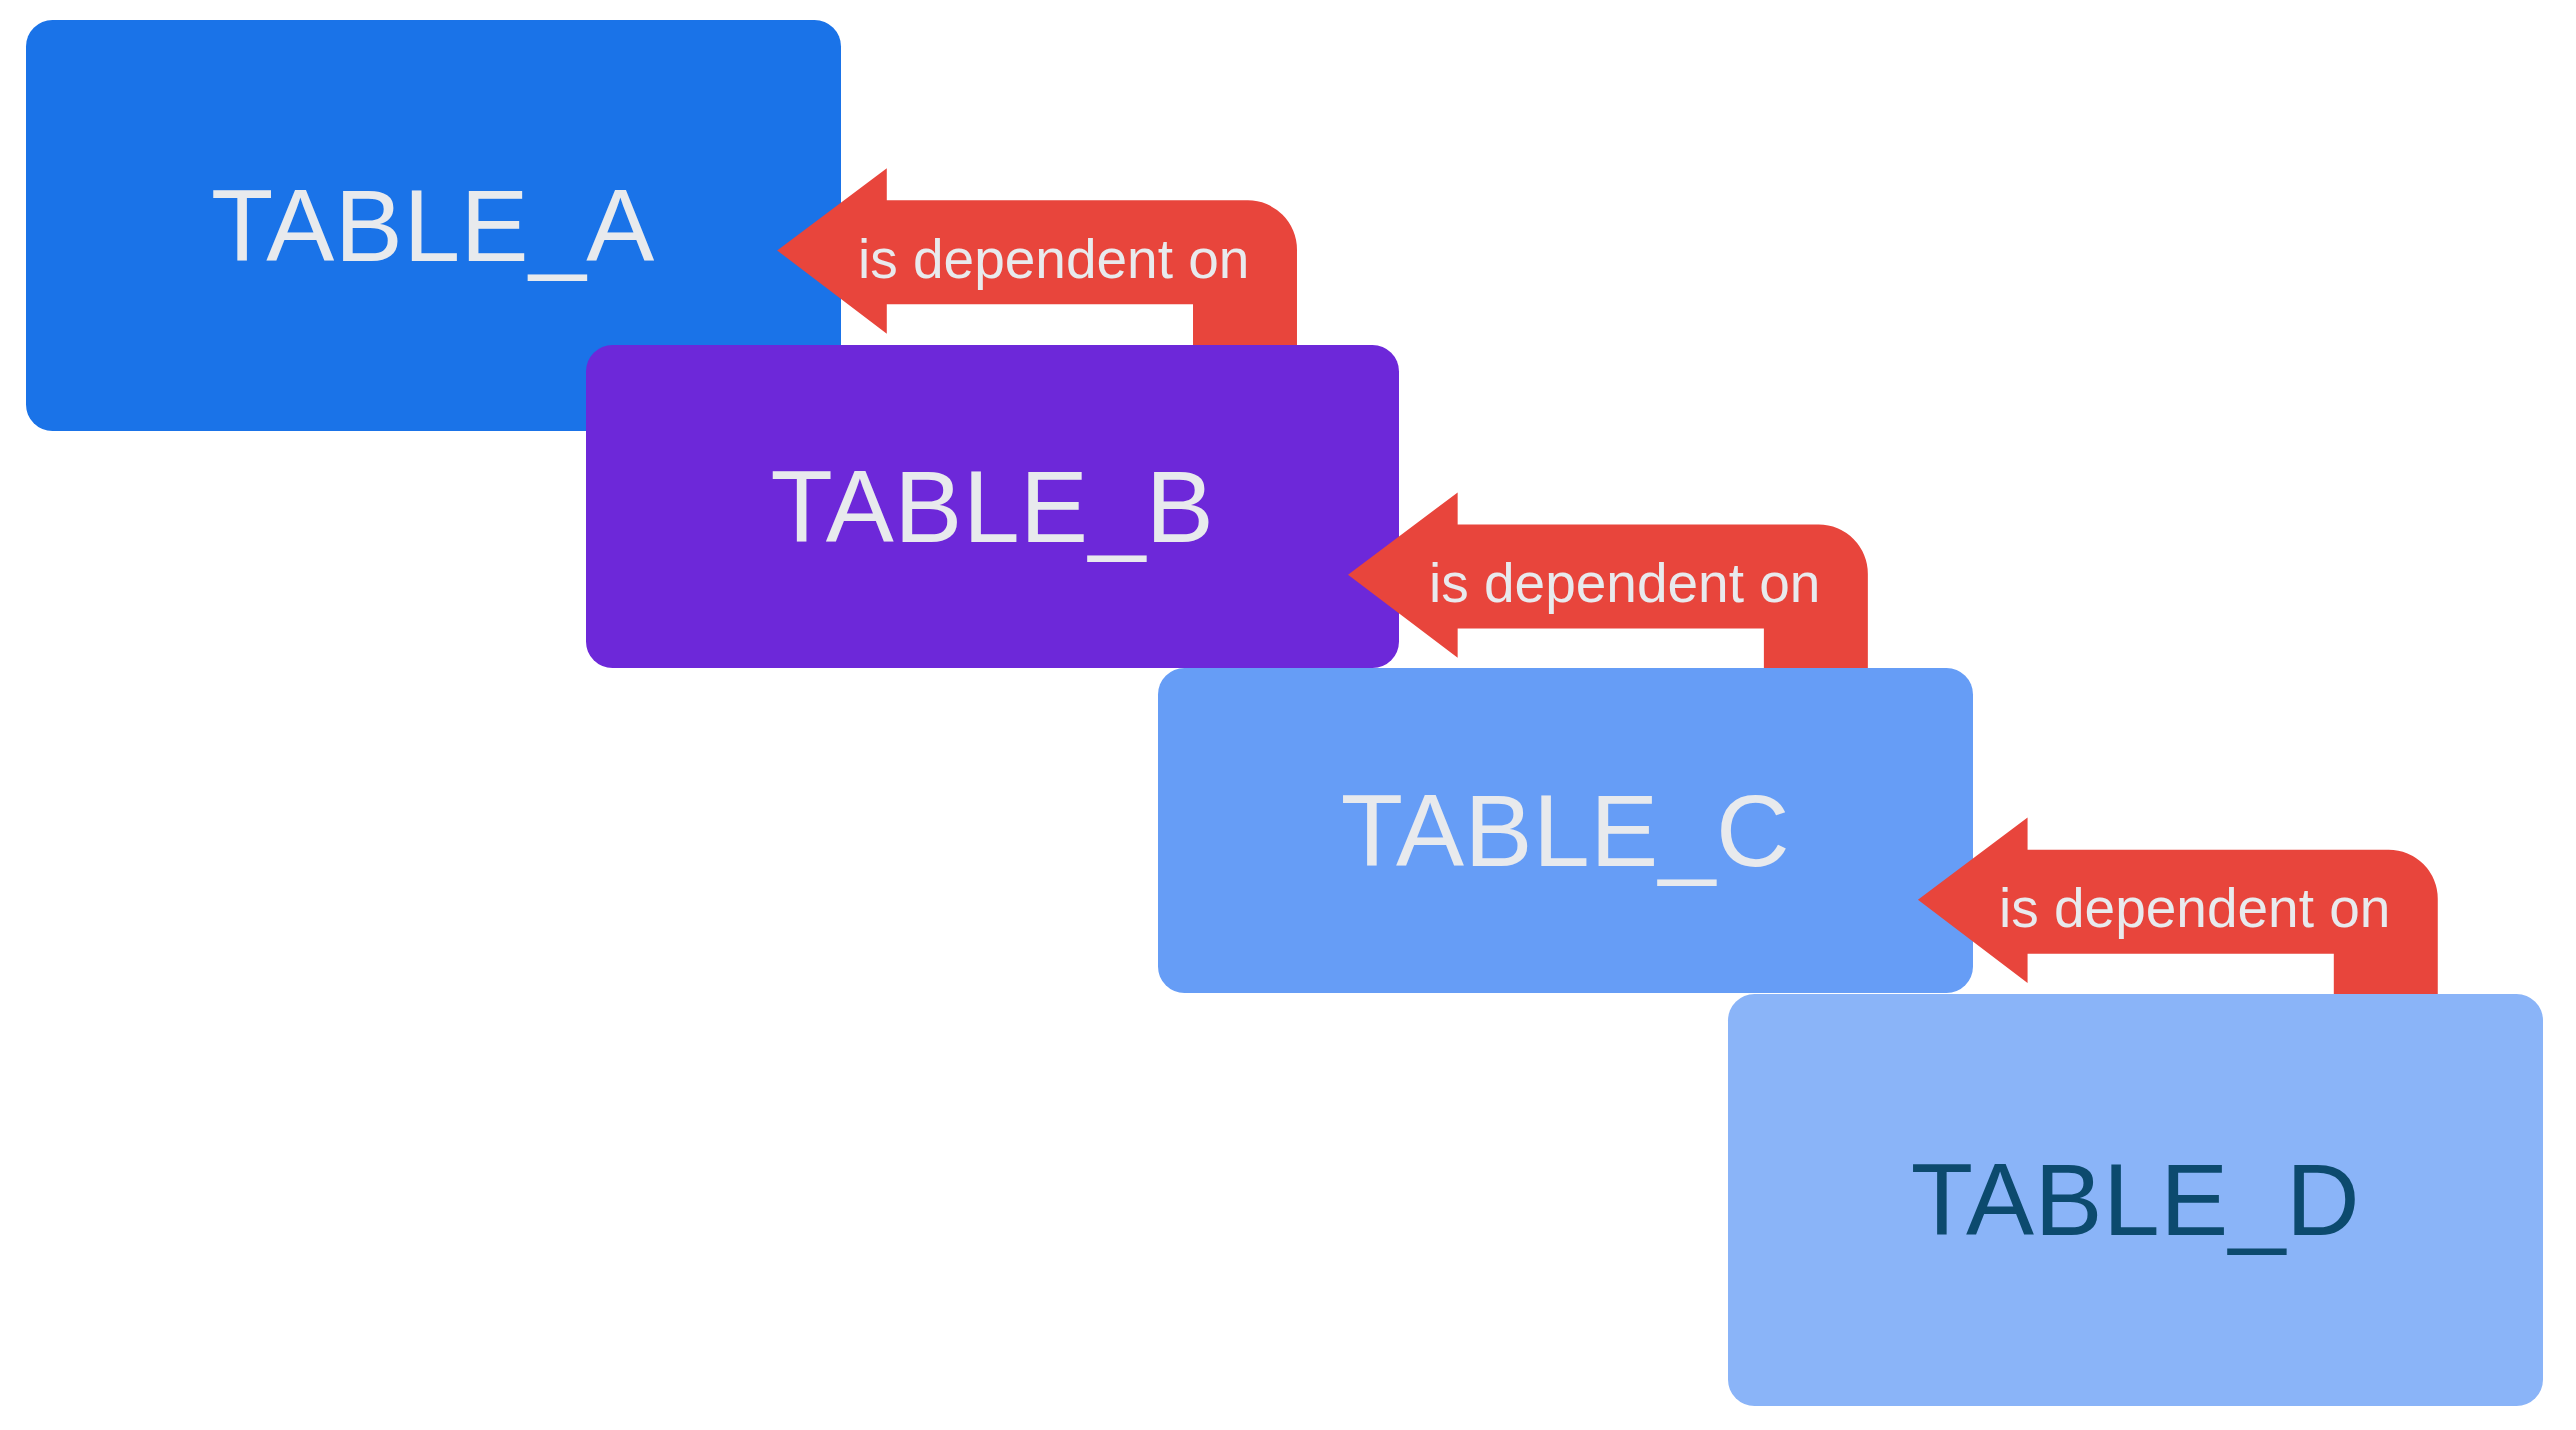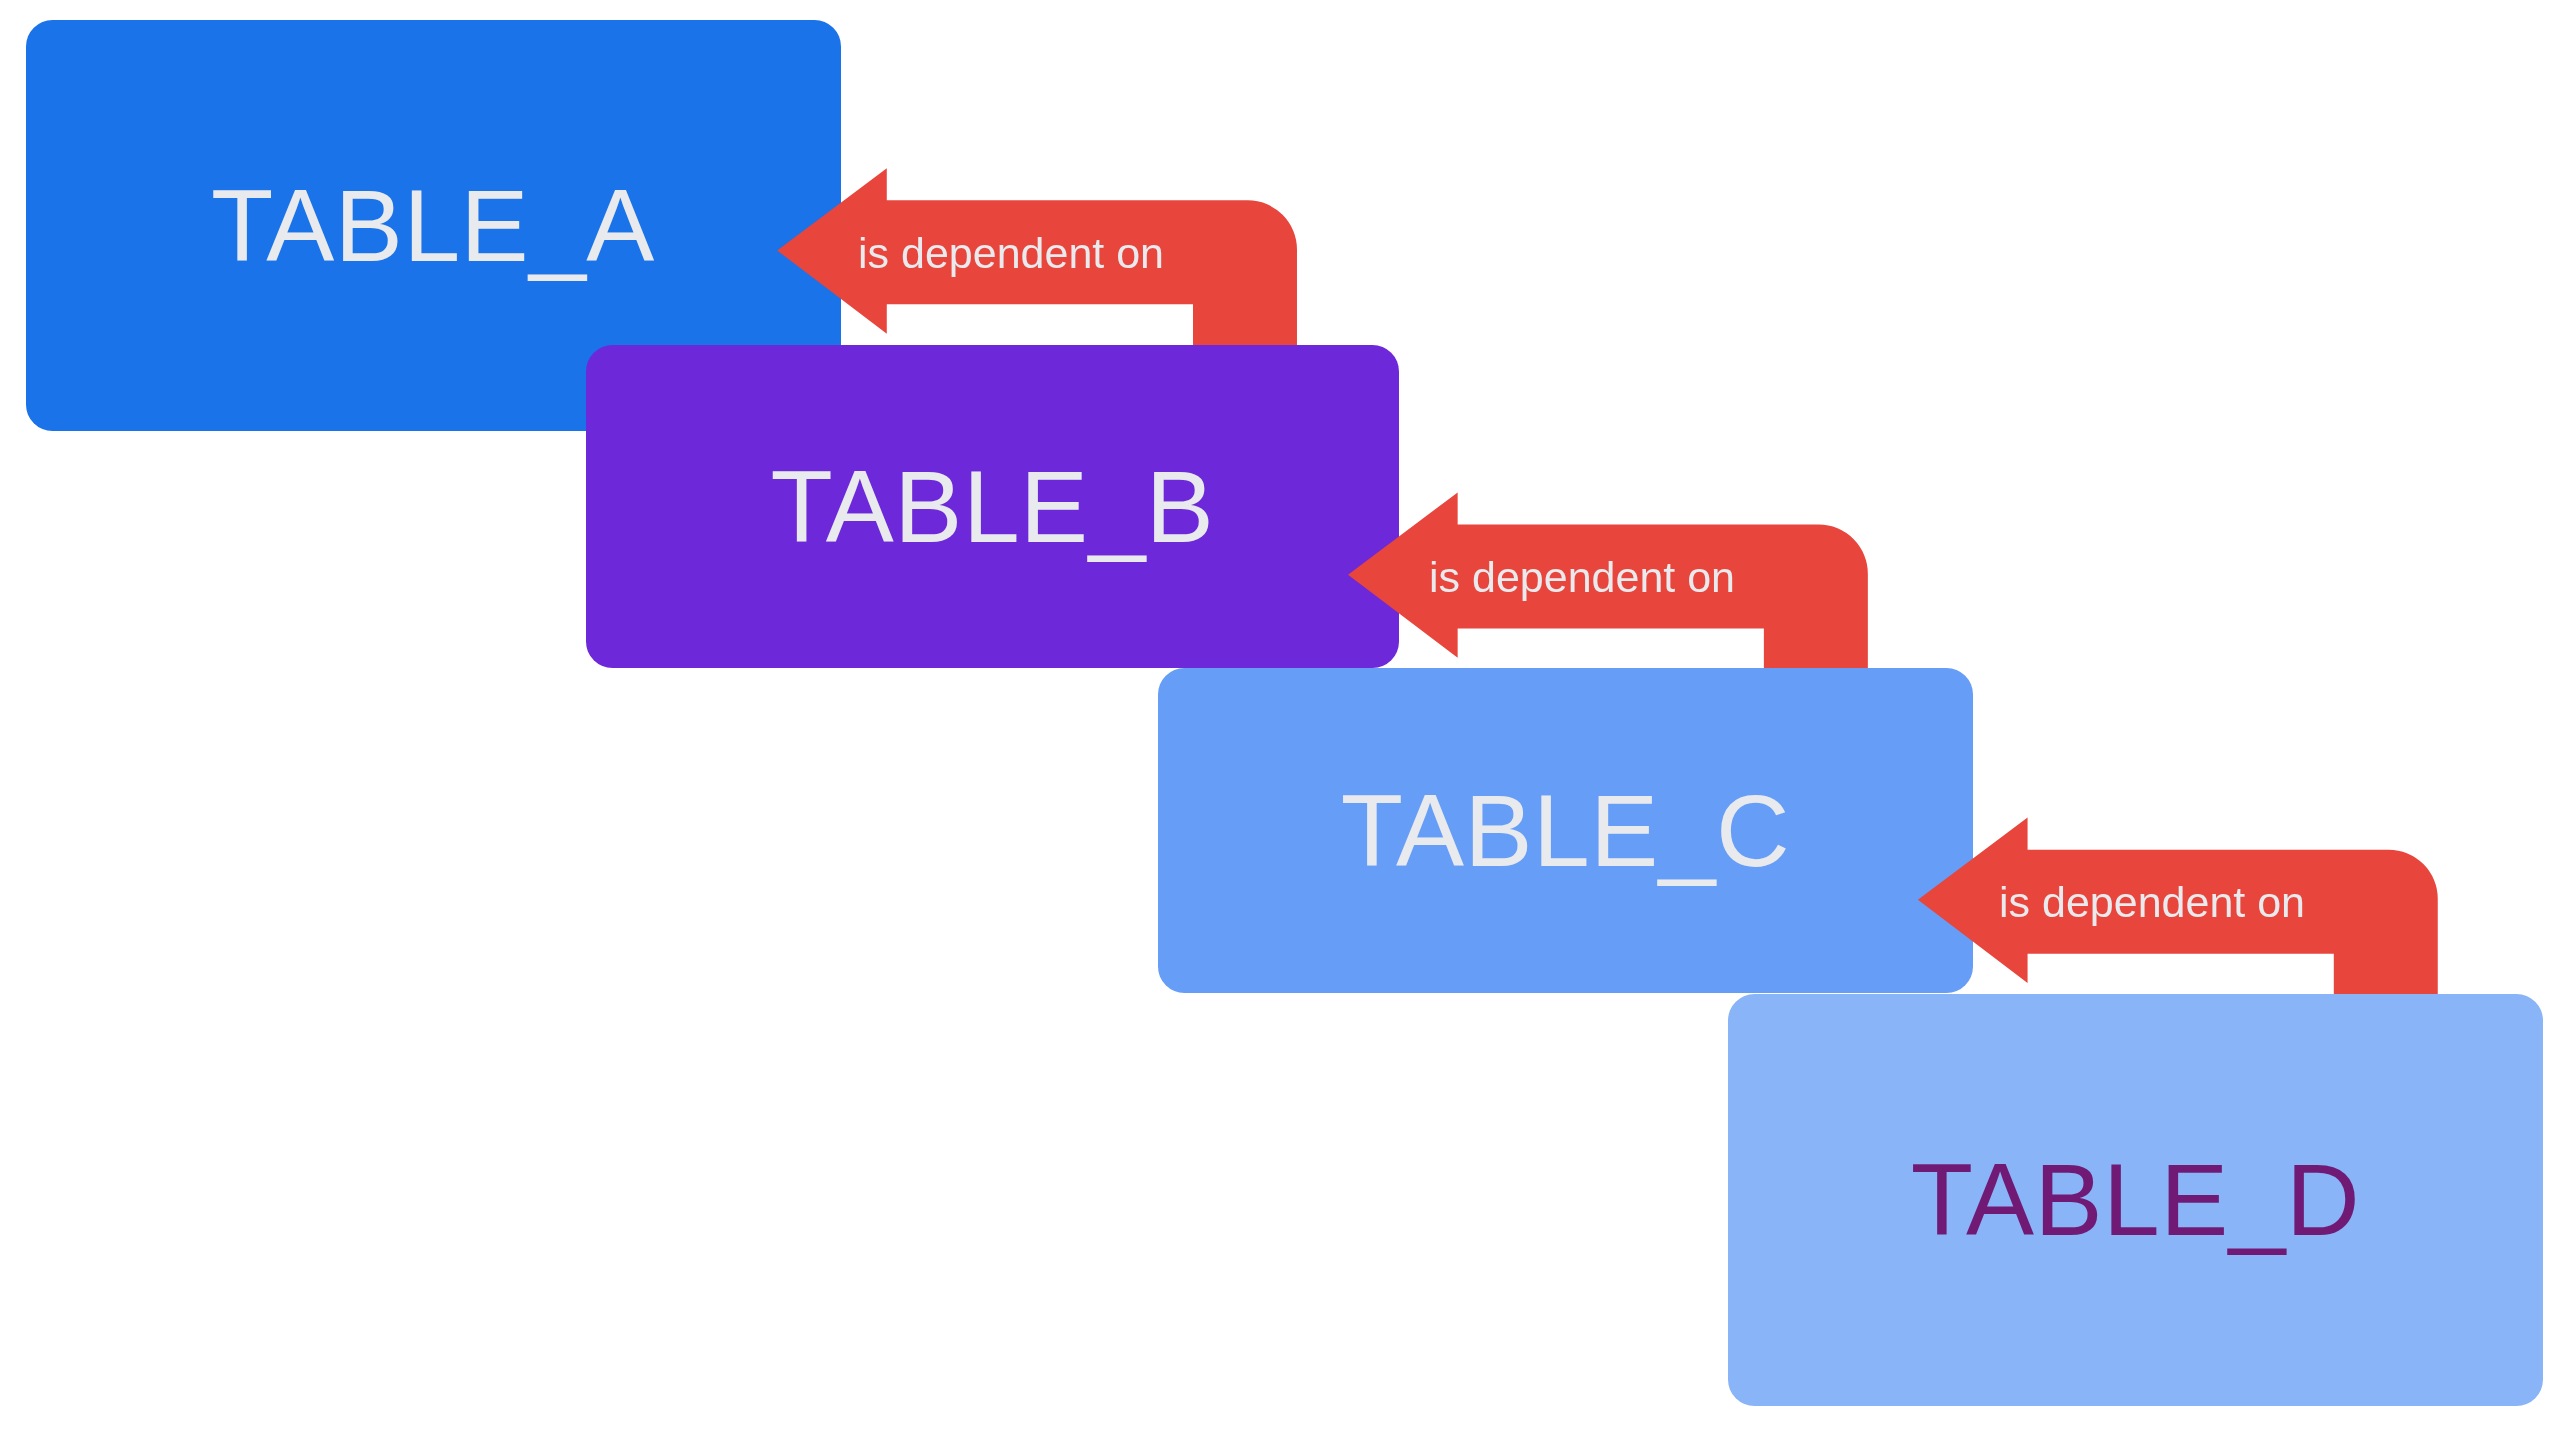--- a/index.html
+++ b/index.html
@@ -40,21 +40,21 @@
     left: 0;
     top: 0;
     width: 2576px;
     height: 1430px;
     pointer-events: none;
   }
   .edge-label {
     position: absolute;
     color: #e8eaed;
     font-family: "Liberation Sans", sans-serif;
-    font-size: 43px;
+    font-size: 55px;
     font-weight: 400;
     line-height: 1;
     white-space: nowrap;
     user-select: none;
   }
 </style>
 </head>
 <body>
 
 <div id="diagram-root" style="background: rgb(255, 255, 255);">
@@ -110,17 +110,17 @@
              L 2579 1060
              L 2469 1060
              L 2469 1009
              L 2145 1009
              L 2145 1040
              Z" fill="#e8453c"></path>
   </svg>
   <span class="edge-label" id="edge-label-3" style="left: 1999px; top: 881px; color: rgb(232, 234, 237);">is dependent on</span>
 
   <div class="card" id="card-table-d" style="left: 1728px; top: 994px; width: 815px; height: 412px; background: rgb(138, 180, 248);">
-    <span class="card-label" style="color: #701a75;">TABLE_D</span>
+    <span class="card-label" style="color: #0c4a6e;">TABLE_D</span>
   </div>
 
 </div>
 
 
 </body></html>

